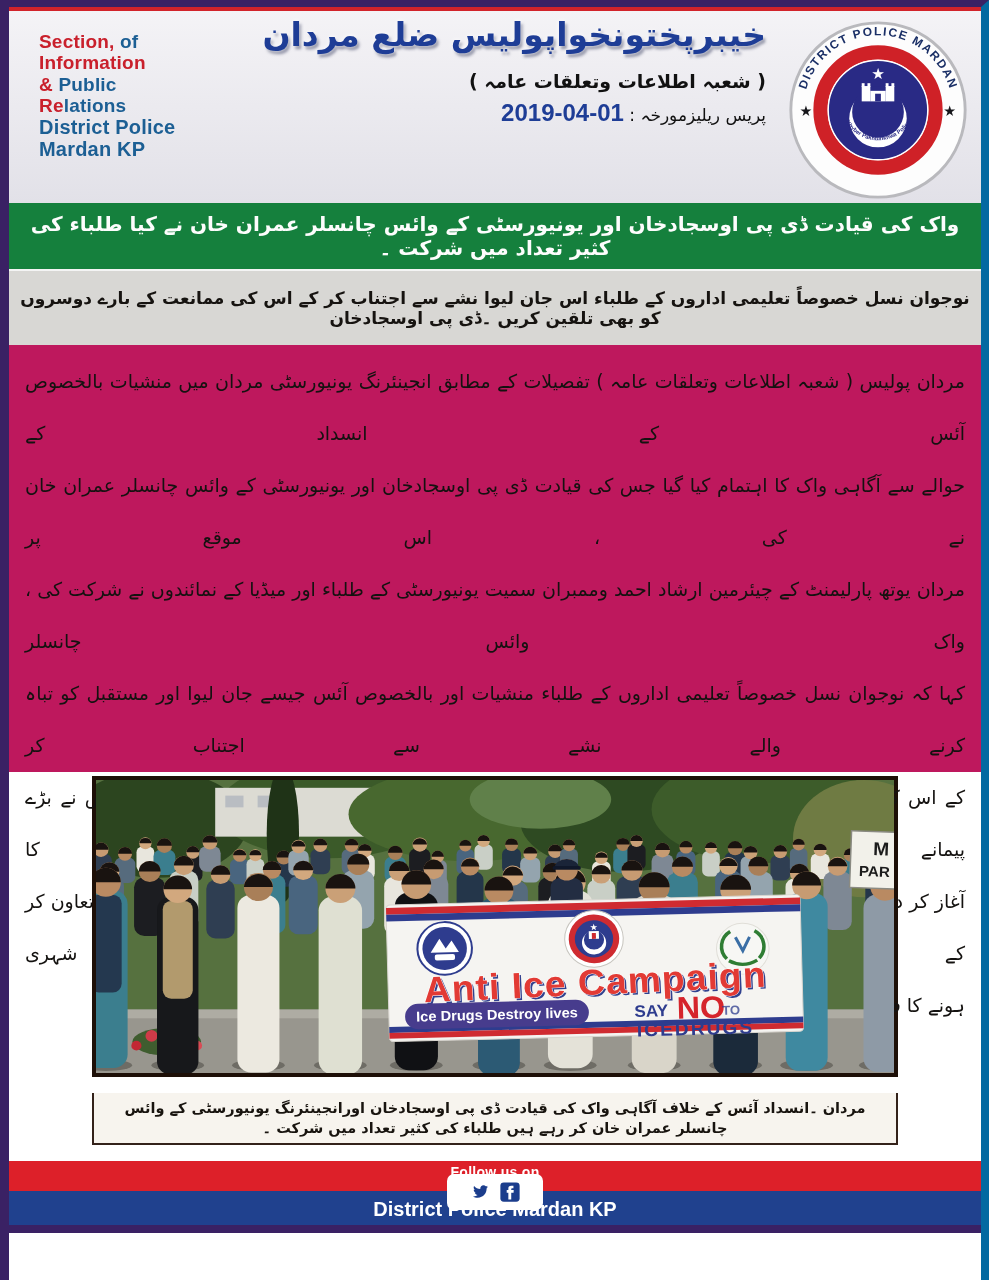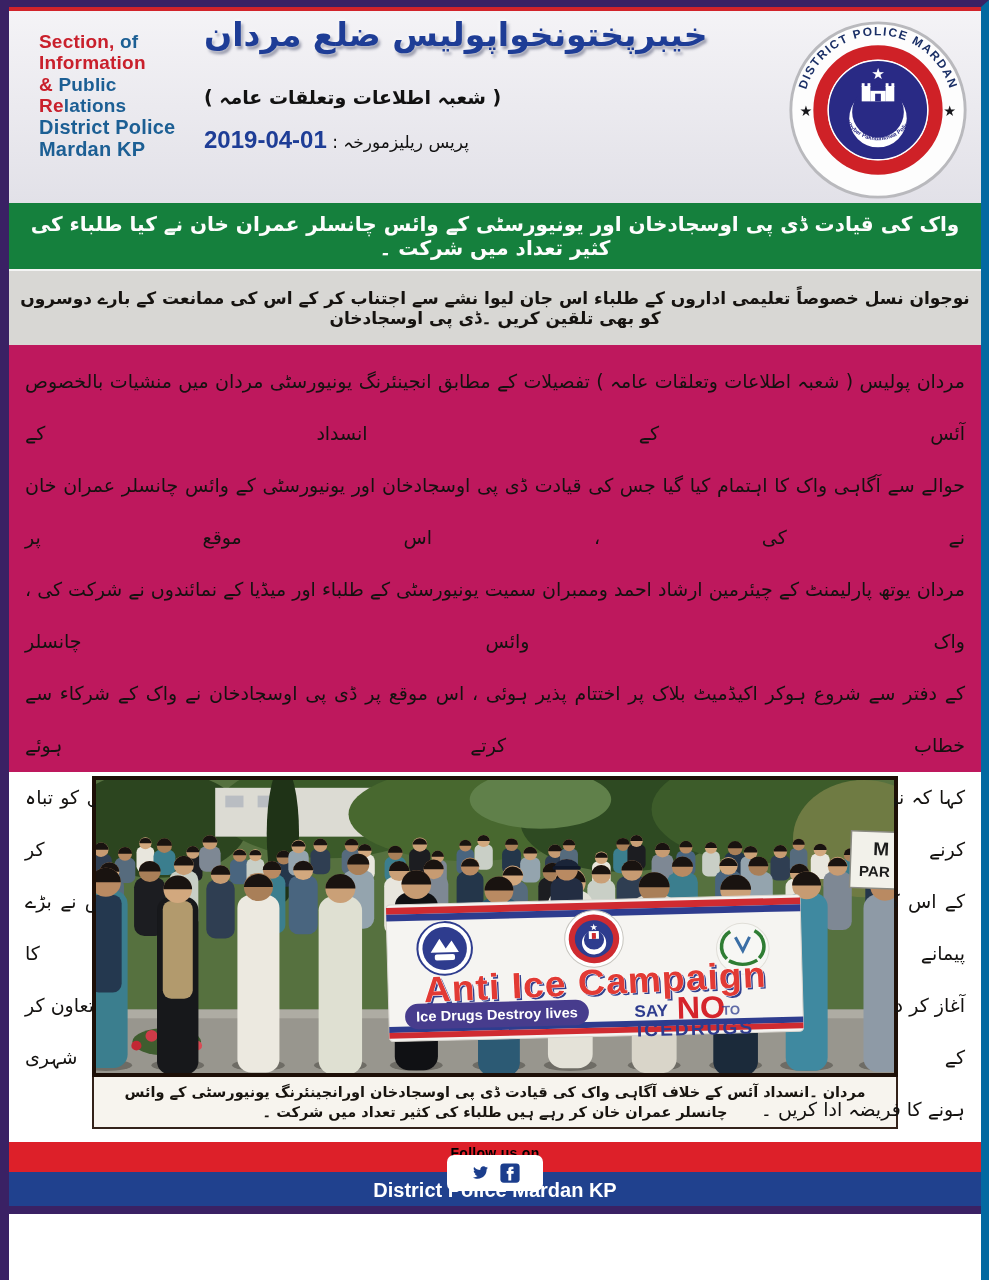--- a/index.html
+++ b/index.html
@@ -15,27 +15,27 @@
 
   
   .header { position: relative; height: 192px; background: linear-gradient(#f4f3f6, #e2e1e8); }
   .letterhead {
     position: absolute; left: 30px; top: 20px; width: 170px;
     font-weight: bold; font-size: 19px; line-height: 1.12; letter-spacing: .2px;
   }
   .lh-red { color: #c9202c; }
   .lh-blue { color: #1c5f94; }
   .lh-small { font-size: 20px; }
-  .masthead { position: absolute; left: 195px; right: 215px; top: 4px; text-align: left; direction: rtl; }
+  .masthead { position: absolute; left: 195px; right: 215px; top: 4px; text-align: right; direction: rtl; }
   .mast-title {
     font-family: "DejaVu Sans", sans-serif; font-weight: bold; font-size: 33px; color: #1e3d96;
     text-shadow: 0 0 5px rgba(255,255,255,.95), 2px 3px 3px rgba(55,60,95,.6);
   }
-  .mast-dept { font-family: "DejaVu Sans", sans-serif; font-weight: bold; font-size: 19px; color: #111; margin-top: 32px; }
-  .mast-date { font-family: "DejaVu Sans", sans-serif; font-size: 17px; color: #111; margin-top: 18px; }
+  .mast-dept { font-family: "DejaVu Sans", sans-serif; font-weight: bold; font-size: 19px; color: #111; margin-top: 16px; }
+  .mast-date { font-family: "DejaVu Sans", sans-serif; font-size: 17px; color: #111; margin-top: 7px; }
   .mast-date .date-num { font-family: "Liberation Sans", sans-serif; font-weight: bold; font-size: 24px; color: #1e3d96; }
   .logo-wrap { position: absolute; right: 12px; top: 8px; width: 182px; height: 182px; }
 
   
   .band { font-family: "DejaVu Sans", sans-serif; direction: rtl; text-align: center; overflow: hidden; }
   .band1 { height: 84px; background: #fff; border-top: 3px solid #111; border-bottom: 3px solid #111;
            display: flex; align-items: center; justify-content: center;
            font-weight: bold; font-size: 21px; color: #111; padding: 0 12px; }
   .band2 { height: 66px; background: #15803d; display: flex; align-items: center; justify-content: center;
            font-weight: bold; font-size: 20px; color: #fdfdfd; padding: 0 12px; }
@@ -48,29 +48,29 @@
     font-family: "DejaVu Sans", sans-serif; direction: rtl;
     text-align: justify; text-align-last: justify;
     font-size: 19px; color: #141210; line-height: 52px; white-space: normal;
   }
   .body-line:last-child { text-align-last: right; }
 
   
   .photo-frame { width: 806px; margin: 4px auto 0 auto; height: 301px;
                  border: 4px solid #1d0f07; background: #5a743f; }
   .photo-frame svg { display: block; width: 100%; height: 100%; }
-  .caption-box { width: 806px; margin: 0 auto; height: 52px; border: 2px solid #33221a; border-top: none;
+  .caption-box { width: 806px; margin: 16px auto; height: 52px; border: 2px solid #33221a; border-top: none;
                  background: #f7f4ee; display: flex; align-items: center; justify-content: center;
                  font-family: "DejaVu Sans", sans-serif; direction: rtl; font-size: 14.5px; font-weight: bold;
                  color: #18140f; line-height: 20px; text-align: center; padding: 14px 10px; }
 
   
   .footer { position: relative; margin-top: 13px; }
   .footer-red { height: 30px; background: #dd2029; display: flex; align-items: flex-start; justify-content: center; }
-  .footer-red span { color: #000000; font-weight: bold; font-size: 14px; margin-top: 3px; letter-spacing: .3px; }
+  .footer-red span { color: #ffffff; font-weight: bold; font-size: 14px; margin-top: 3px; letter-spacing: .3px; }
   .footer-blue { height: 34px; background: #20418e; display: flex; align-items: flex-end; justify-content: center; }
   .footer-blue span { color: #fff; font-weight: bold; font-size: 20px; margin-bottom: 4px; }
   .social-box { position: absolute; left: 50%; top: 13px; transform: translateX(-50%);
                 width: 96px; height: 36px; background: #fff; border-radius: 7px;
                 display: flex; align-items: center; justify-content: center; gap: 8px; }
   .social-box svg { display: block; }
   .footer-purple { height: 8px; background: #3a2164; }
 </style>
 </head>
 <body>
@@ -135,21 +135,20 @@
     </div>
   </div>
 
   <div class="band band2">واک کی قیادت ڈی پی اوسجادخان اور یونیورسٹی کے وائس چانسلر عمران خان نے کیا طلباء کی کثیر تعداد میں شرکت ۔</div>
   <div class="band band3">نوجوان نسل خصوصاً تعلیمی اداروں کے طلباء اس جان لیوا نشے سے اجتناب کر کے اس کی ممانعت کے بارے دوسروں کو بھی تلقین کریں ۔ڈی پی اوسجادخان</div>
 
   <div class="body-text">
     <div class="body-line">مردان پولیس ( شعبہ اطلاعات وتعلقات عامہ ) تفصیلات کے مطابق انجینئرنگ یونیورسٹی مردان میں منشیات بالخصوص آئس کے انسداد کے</div>
     <div class="body-line">حوالے سے آگاہی واک کا اہتمام کیا گیا جس کی قیادت ڈی پی اوسجادخان اور یونیورسٹی کے وائس چانسلر عمران خان نے کی ، اس موقع پر</div>
     <div class="body-line">مردان یوتھ پارلیمنٹ کے چیئرمین ارشاد احمد وممبران سمیت یونیورسٹی کے طلباء اور میڈیا کے نمائندوں نے شرکت کی ، واک وائس چانسلر</div>
-    <div class="body-line">کے دفتر سے شروع ہوکر اکیڈمیٹ بلاک پر اختتام پذیر ہوئی ، اس موقع پر ڈی پی اوسجادخان نے واک کے شرکاء سے خطاب کرتے ہوئے</div>
     <div class="body-line">کہا کہ نوجوان نسل خصوصاً تعلیمی اداروں کے طلباء منشیات اور بالخصوص آئس جیسے جان لیوا اور مستقبل کو تباہ کرنے والے نشے سے اجتناب کر</div>
     <div class="body-line">کے اس کی نقصانات اور ممنانعت کے بارے میں دوسروں کو بھی تلقین کریں منشیات کے خلاف مردان پولیس نے بڑے پیمانے پر کاروائیوں کا</div>
     <div class="body-line">آغاز کر دیا ہے اس سلسلے میں عوام الناس اور طلباء موت کے سوداگروں کو بے نقاب کرنے میں پولیس کیساتھ تعاون کر کے ایک ذمہ دار شہری</div>
     <div class="body-line">ہونے کا فریضہ ادا کریں ۔</div>
   </div>
 
   <div class="photo-frame">
     <svg viewBox="0 0 790 300" preserveAspectRatio="none">
 
       <rect x="0" y="0" width="790" height="250" fill="#56713f"></rect>

